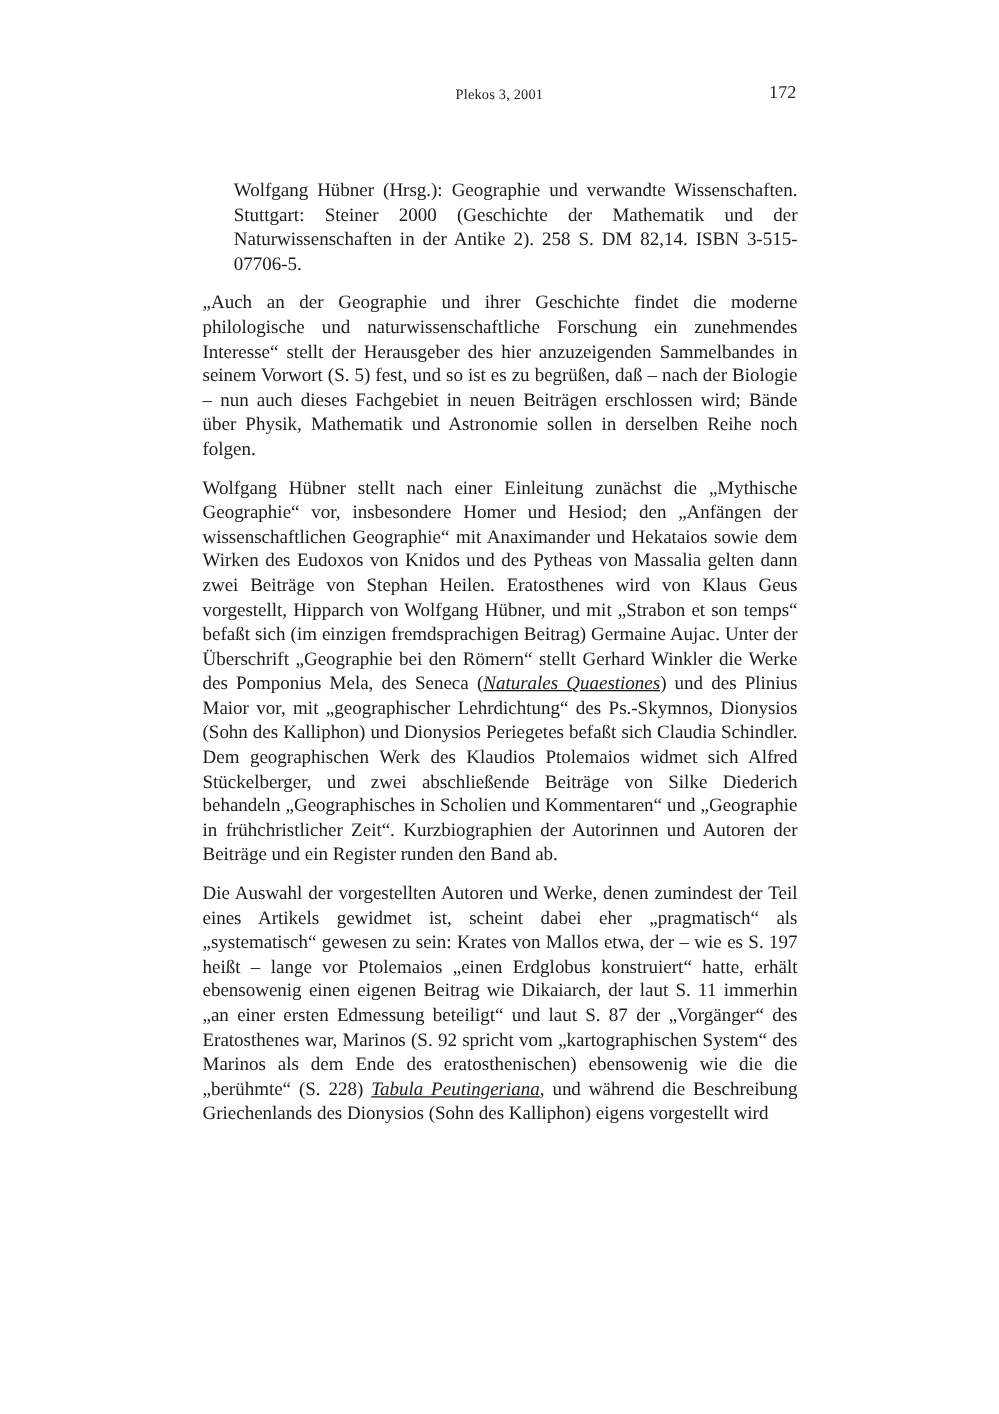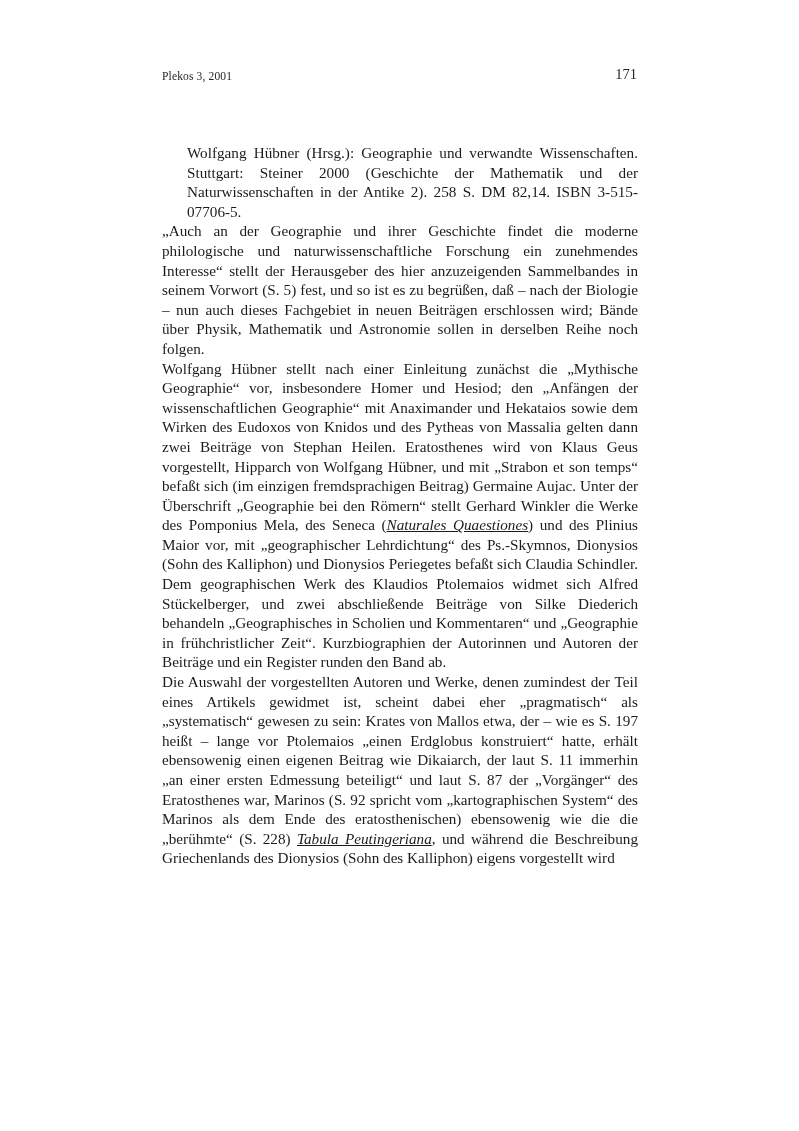--- a/index.html
+++ b/index.html
@@ -30,21 +30,21 @@
     left: 162px;
     top: 66px;
     width: 475px;
     height: 24px;
   }
   .running-head {
     position: absolute;
     left: 0;
     top: 4px;
     width: 475px;
-    text-align: left;
+    text-align: center;
     font-size: 11.5px;
     letter-spacing: 0.15px;
     color: #26262a;
   }
   .folio {
     position: absolute;
     right: 0;
     top: 0;
     font-size: 14.5px;
     color: #26262a;
@@ -61,20 +61,21 @@
   .block {
     font-size: 15.2px;
     line-height: 19.6px;
     text-align: justify;
     text-justify: inter-word;
     color: #1b1b1f;
     hyphens: manual;
   }
 
   .block + .block {
+    margin-top: 11px;
   }
 
   .title-block {
     margin-bottom: 0;
     margin-left: 25px;
   }
 
   
   .block > span {
     display: inline;
@@ -85,21 +86,21 @@
     text-decoration: underline;
   }
 </style>
 </head>
 <body>
 
 <div class="page">
 
   <div class="header-band">
     <div class="running-head">Plekos 3, 2001</div>
-    <div class="folio">171</div>
+    <div class="folio">172</div>
   </div>
 
   <div class="column">
 
     <div class="block title-block">Wolfgang Hübner (Hrsg.): Geographie und verwandte Wissenschaften. Stuttgart: Steiner 2000 (Geschichte der Mathematik und der Naturwissenschaften in der Antike 2). 258 S. DM 82,14. ISBN 3-515-07706-5.</div>
 
     <div class="block"><span>„Auch an der Geographie und ihrer Geschichte findet die moderne philologische und naturwissenschaftliche Forschung ein zunehmendes Interesse“ stellt der Herausgeber des hier anzuzeigenden Sammelbandes in seinem Vorwort (S. 5) fest, und so ist es zu begrüßen, daß – nach der Biologie – nun auch dieses Fachgebiet in neuen Beiträgen erschlossen wird; Bände über Physik, Mathematik und Astronomie sollen in derselben Reihe noch folgen.</span></div>
 
     <div class="block"><span>Wolfgang Hübner stellt nach einer Einleitung zunächst die „Mythische Geographie“ vor, insbesondere Homer und Hesiod; den „Anfängen der wissenschaftlichen Geographie“ mit Anaximander und Hekataios sowie dem Wirken des Eudoxos von Knidos und des Pytheas von Massalia gelten dann zwei Beiträge von Stephan Heilen. Eratosthenes wird von Klaus Geus vorgestellt, Hipparch von Wolfgang Hübner, und mit „Strabon et son temps“ befaßt sich (im einzigen fremdsprachigen Beitrag) Germaine Aujac. Unter der Überschrift „Geographie bei den Römern“ stellt Gerhard Winkler die Werke des Pomponius Mela, des Seneca (</span><i>Naturales Quaestiones</i><span>) und des Plinius Maior vor, mit „geographischer Lehrdichtung“ des Ps.-Skymnos, Dionysios (Sohn des Kalliphon) und Dionysios Periegetes befaßt sich Claudia Schindler. Dem geographischen Werk des Klaudios Ptolemaios widmet sich Alfred Stückelberger, und zwei abschließende Beiträge von Silke Diederich behandeln „Geographisches in Scholien und Kommentaren“ und „Geographie in frühchristlicher Zeit“. Kurzbiographien der Autorinnen und Autoren der Beiträge und ein Register runden den Band ab.</span></div>
 

